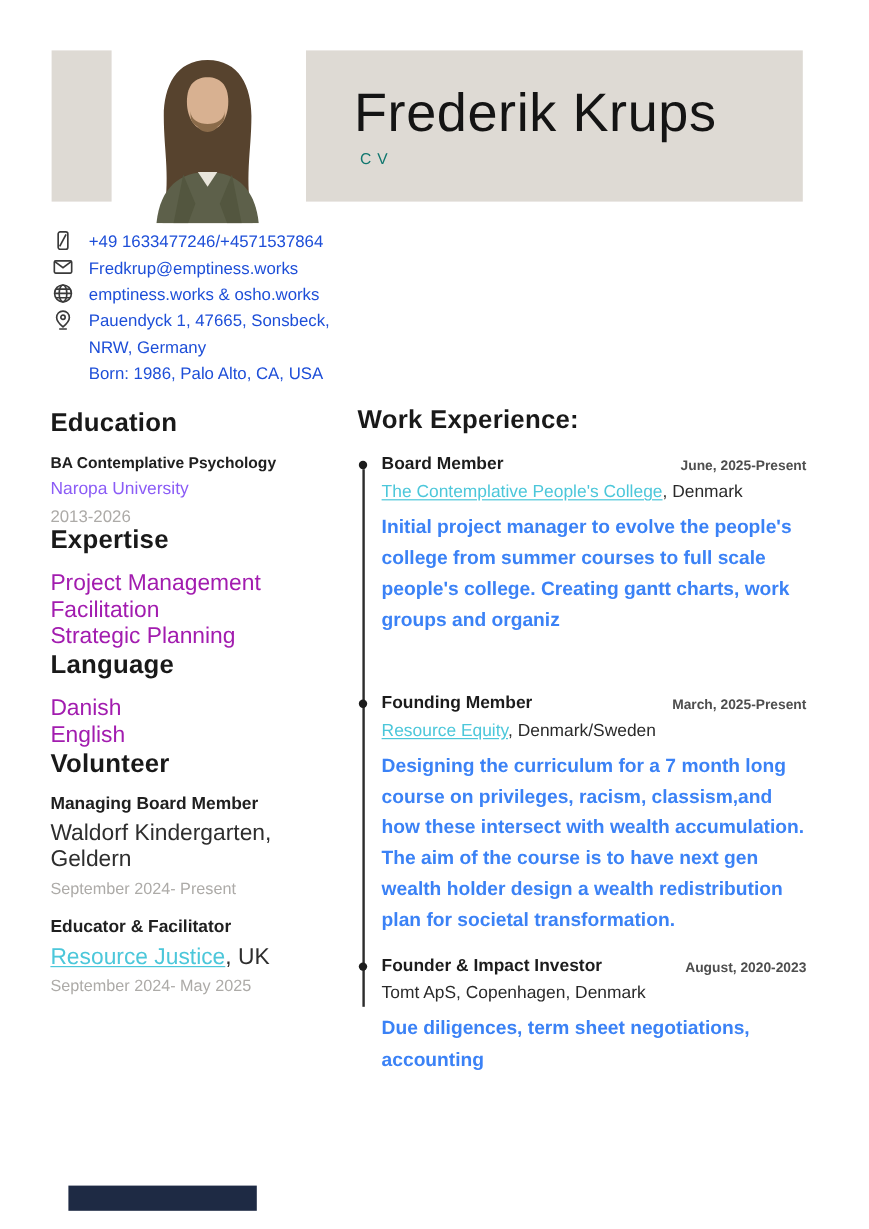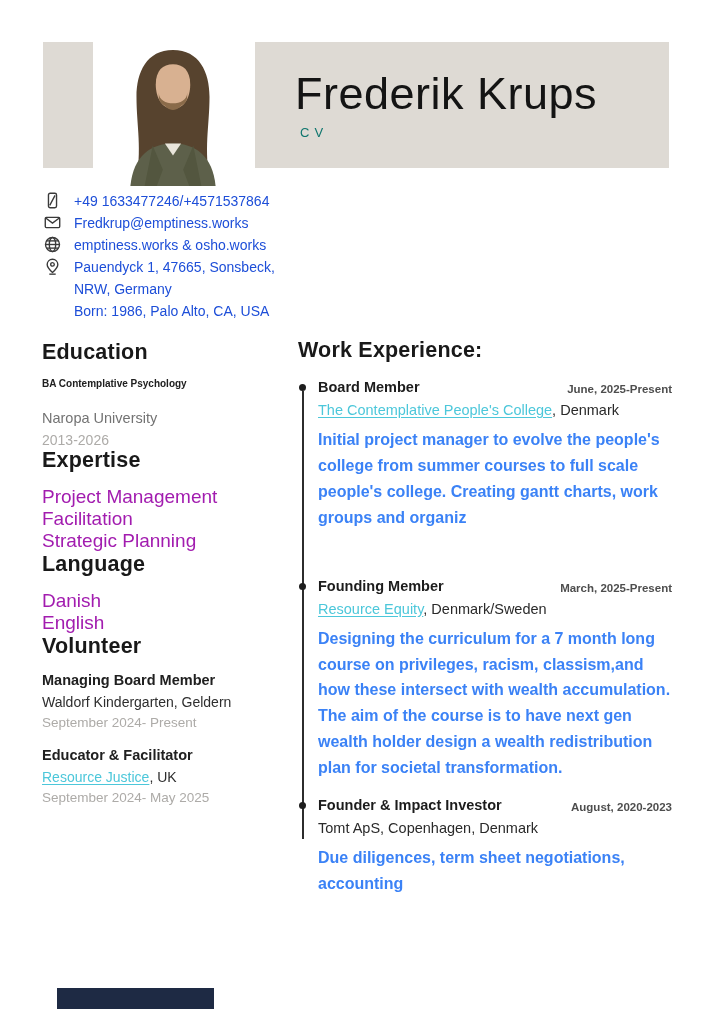--- a/index.html
+++ b/index.html
@@ -21,28 +21,28 @@
   .contact{position:absolute;left:44px;top:190px;width:310px;}
   .c-row{display:grid;grid-template-columns:30px 1fr;align-items:start;}
   .c-icon{width:17px;height:17px;margin-top:2px;}
   .c-icon svg{width:17px;height:17px;stroke:#3a3a3a;fill:none;stroke-width:1.3;}
   .c-text{font-size:14px;color:#1d4ed8;line-height:22px;}
   
   .left-col{position:absolute;left:42px;top:340px;width:252px;}
   .right-col{position:absolute;left:298px;top:338px;width:374px;}
   h2.sec{font-size:21.5px;font-weight:700;color:#191919;margin:0 0 13px;letter-spacing:0.2px;}
   .mt20{margin-top:20px;} .mt46{margin-top:46px;}
-  .edu-degree{font-size:10px;font-weight:700;color:#202020;margin-bottom:21px;}
-  .edu-school{font-size:14.5px;color:#737373;margin-bottom:6px;}
+  .edu-degree{font-size:13px;font-weight:700;color:#202020;margin-bottom:7px;}
+  .edu-school{font-size:14.5px;color:#8b5cf6;margin-bottom:6px;}
   .edu-years{font-size:14px;color:#adaba8;}
   .plain-list div{font-size:19px;color:#a21caf;line-height:22px;}
   
   .v-entry{margin-bottom:17px;}
   .v-role{font-size:14.5px;font-weight:700;color:#202020;margin-bottom:6px;}
-  .v-org{font-size:14px;color:#2e2e2e;margin-bottom:5px;}
+  .v-org{font-size:19px;color:#2e2e2e;margin-bottom:5px;}
   .v-dates{font-size:13.5px;color:#adaba8;}
   
   .work-entries{position:relative;margin-top:16px;}
   .work-entries::before{
     content:"";position:absolute;left:4px;top:12px;height:448px;width:1.5px;background:#2c2c2c;
   }
   .w-entry{position:relative;padding-left:20px;margin-bottom:16px;}
   .w-entry.gap-lg{margin-bottom:47px;}
   .w-entry::before{
     content:"";position:absolute;left:1px;top:5px;width:7px;height:7px;border-radius:50%;background:#1d1d1d;

